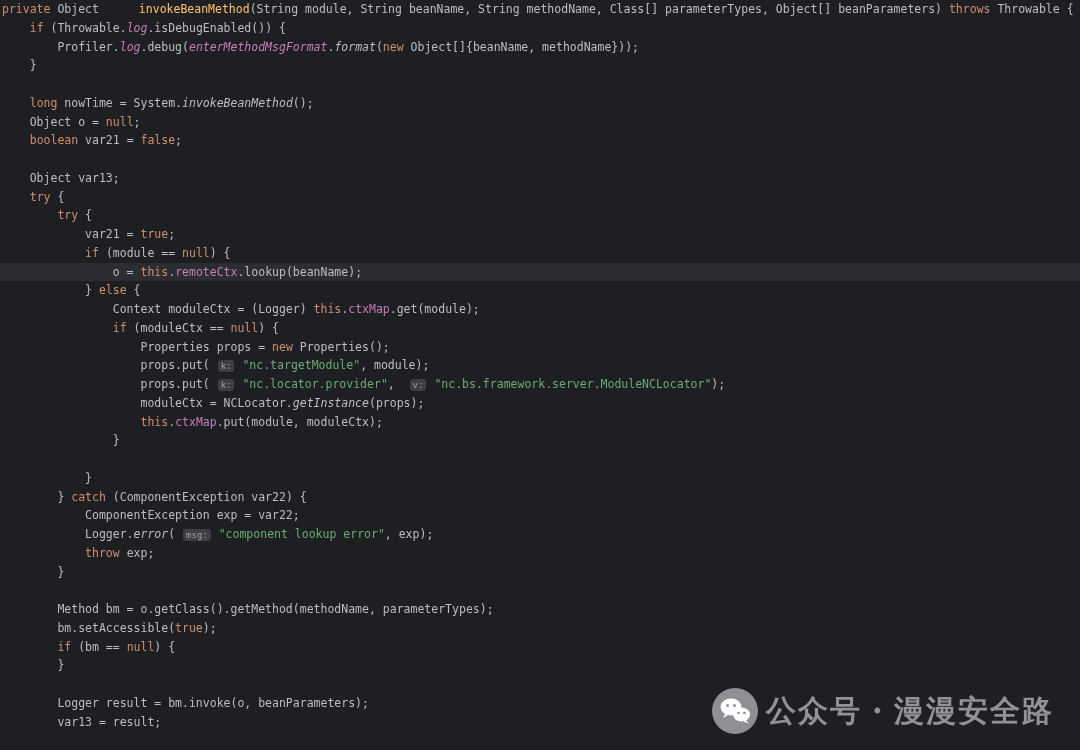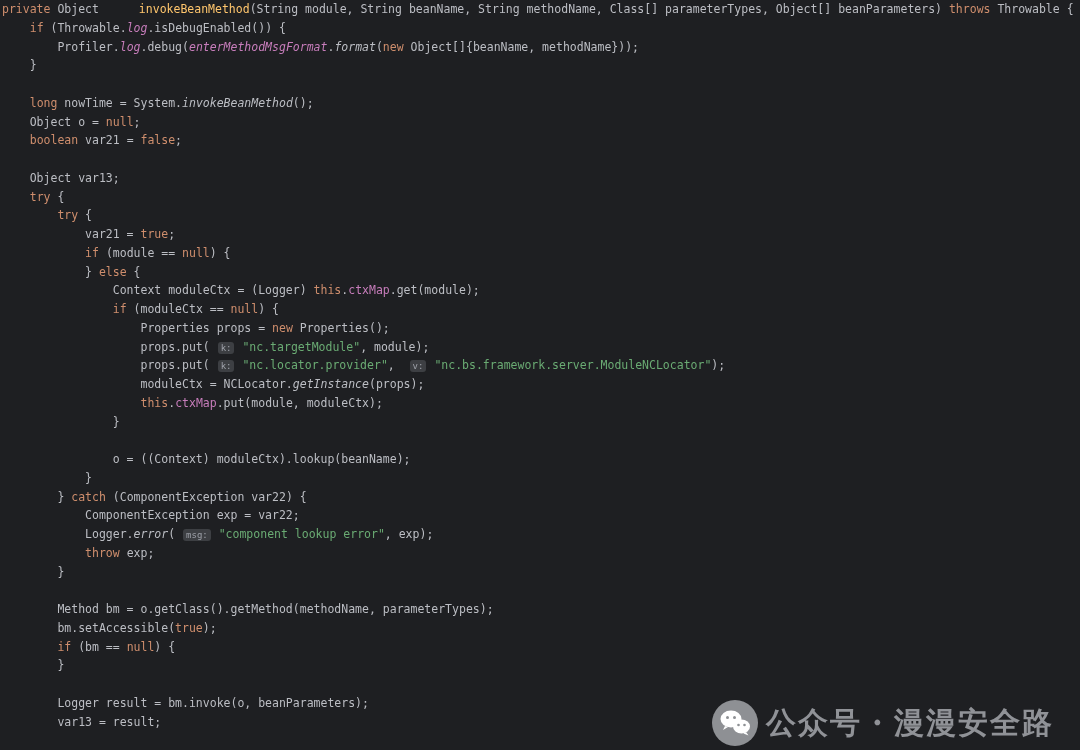--- a/index.html
+++ b/index.html
@@ -33,21 +33,21 @@
   .tok-f{color:var(--field);}
   .tok-fi{color:var(--field);font-style:italic;}
   .tok-si{font-style:italic;}
   .tok-s{color:var(--string);}
   .hint{
     background:var(--hint-bg);color:var(--hint-text);
     font-size:9px;border-radius:3px;padding:1px 3px;margin:0 1px;
     font-style:normal;
   }
   #watermark{
-    position:absolute;right:26px;bottom:4px;
+    position:absolute;right:26px;bottom:16px;
     display:flex;align-items:center;gap:8px;
     color:var(--watermark);
     font-family:"DejaVu Sans","Liberation Sans",sans-serif;
     font-size:30px;letter-spacing:2px;font-weight:bold;
     user-select:none;
   }
   #watermark svg{display:block;}
 </style>
 </head>
 <body>
@@ -60,31 +60,31 @@
     <div class="line"> </div>
     <div class="line"><span class="tok-d">    </span><span class="tok-kw">long</span><span class="tok-d"> nowTime = System.</span><span class="tok-si">invokeBeanMethod</span><span class="tok-d">();</span></div>
     <div class="line"><span class="tok-d">    Object o = </span><span class="tok-kw">null</span><span class="tok-d">;</span></div>
     <div class="line"><span class="tok-d">    </span><span class="tok-kw">boolean</span><span class="tok-d"> var21 = </span><span class="tok-kw">false</span><span class="tok-d">;</span></div>
     <div class="line"> </div>
     <div class="line"><span class="tok-d">    Object var13;</span></div>
     <div class="line"><span class="tok-d">    </span><span class="tok-kw">try</span><span class="tok-d"> {</span></div>
     <div class="line"><span class="tok-d">        </span><span class="tok-kw">try</span><span class="tok-d"> {</span></div>
     <div class="line"><span class="tok-d">            var21 = </span><span class="tok-kw">true</span><span class="tok-d">;</span></div>
     <div class="line"><span class="tok-d">            </span><span class="tok-kw">if</span><span class="tok-d"> (module == </span><span class="tok-kw">null</span><span class="tok-d">) {</span></div>
+    <div class="line hl"><span class="tok-d">                o = </span><span class="tok-kw">this</span><span class="tok-d">.</span><span class="tok-f">remoteCtx</span><span class="tok-d">.lookup(beanName);</span></div>
     <div class="line"><span class="tok-d">            } </span><span class="tok-kw">else</span><span class="tok-d"> {</span></div>
     <div class="line"><span class="tok-d">                Context moduleCtx = (Logger) </span><span class="tok-kw">this</span><span class="tok-d">.</span><span class="tok-f">ctxMap</span><span class="tok-d">.get(module);</span></div>
     <div class="line"><span class="tok-d">                </span><span class="tok-kw">if</span><span class="tok-d"> (moduleCtx == </span><span class="tok-kw">null</span><span class="tok-d">) {</span></div>
     <div class="line"><span class="tok-d">                    Properties props = </span><span class="tok-kw">new</span><span class="tok-d"> Properties();</span></div>
     <div class="line"><span class="tok-d">                    props.put( </span><span class="hint">k:</span><span class="tok-d"> </span><span class="tok-s">"nc.targetModule"</span><span class="tok-d">, module);</span></div>
     <div class="line"><span class="tok-d">                    props.put( </span><span class="hint">k:</span><span class="tok-d"> </span><span class="tok-s">"nc.locator.provider"</span><span class="tok-d">,  </span><span class="hint">v:</span><span class="tok-d"> </span><span class="tok-s">"nc.bs.framework.server.ModuleNCLocator"</span><span class="tok-d">);</span></div>
     <div class="line"><span class="tok-d">                    moduleCtx = NCLocator.</span><span class="tok-si">getInstance</span><span class="tok-d">(props);</span></div>
     <div class="line"><span class="tok-d">                    </span><span class="tok-kw">this</span><span class="tok-d">.</span><span class="tok-f">ctxMap</span><span class="tok-d">.put(module, moduleCtx);</span></div>
     <div class="line"><span class="tok-d">                }</span></div>
     <div class="line"> </div>
-    <div class="line"><span class="tok-d">                o = ((Context) moduleCtx).lookup(beanName);</span></div>
     <div class="line"><span class="tok-d">            }</span></div>
     <div class="line"><span class="tok-d">        } </span><span class="tok-kw">catch</span><span class="tok-d"> (ComponentException var22) {</span></div>
     <div class="line"><span class="tok-d">            ComponentException exp = var22;</span></div>
     <div class="line"><span class="tok-d">            Logger.</span><span class="tok-si">error</span><span class="tok-d">( </span><span class="hint">msg:</span><span class="tok-d"> </span><span class="tok-s">"component lookup error"</span><span class="tok-d">, exp);</span></div>
     <div class="line"><span class="tok-d">            </span><span class="tok-kw">throw</span><span class="tok-d"> exp;</span></div>
     <div class="line"><span class="tok-d">        }</span></div>
     <div class="line"> </div>
     <div class="line"><span class="tok-d">        Method bm = o.getClass().getMethod(methodName, parameterTypes);</span></div>
     <div class="line"><span class="tok-d">        bm.setAccessible(</span><span class="tok-kw">true</span><span class="tok-d">);</span></div>
     <div class="line"><span class="tok-d">        </span><span class="tok-kw">if</span><span class="tok-d"> (bm == </span><span class="tok-kw">null</span><span class="tok-d">) {</span></div>

